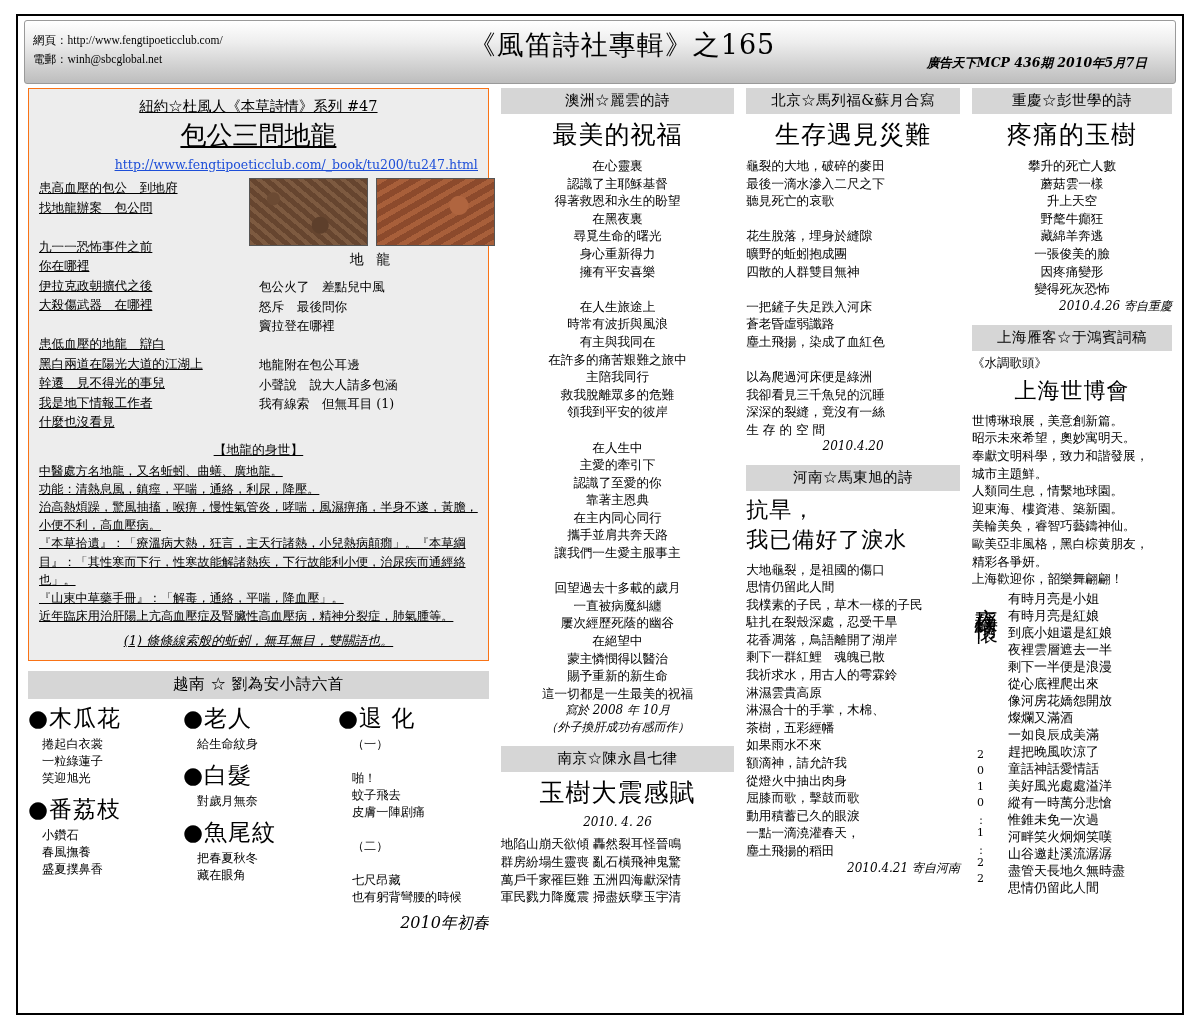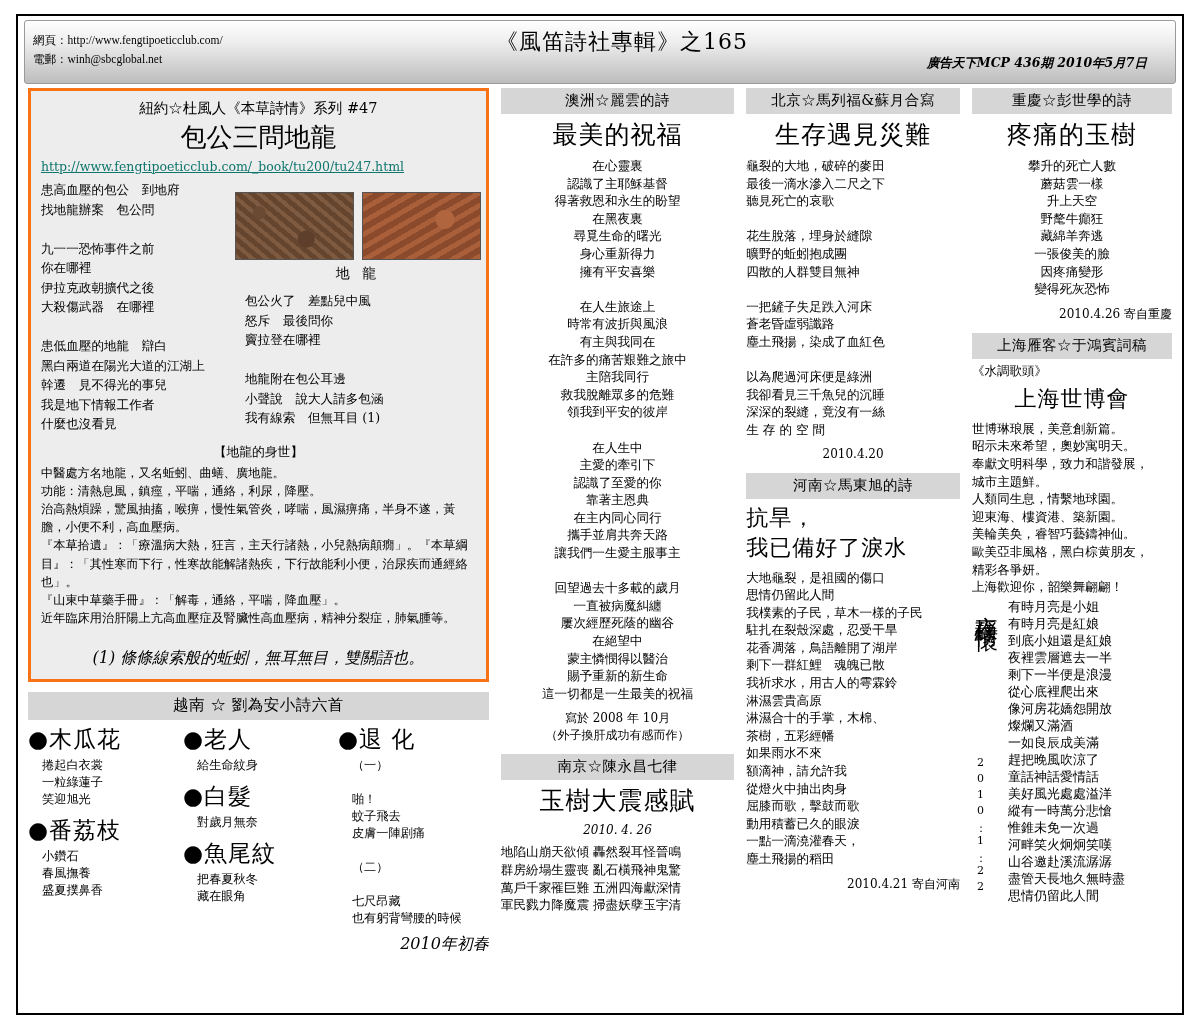--- a/index.html
+++ b/index.html
@@ -30,21 +30,21 @@
     border-radius:3px;
   }
   .mh-left{
     position:absolute;left:8px;top:10px;
     font-size:11.5px;line-height:19px;
     font-family:"Liberation Serif",serif;
   }
   .mh-title{
     position:absolute;left:0;right:0;top:6px;
     text-align:center;
-    font-size:22px;
+    font-size:27px;
     letter-spacing:1px;
     font-family:"DejaVu Serif","Liberation Serif",serif;
     padding-left:44px;
   }
   .mh-right{
     position:absolute;right:28px;top:34px;
     font-size:12.5px;font-weight:bold;font-style:italic;
   }
   
   .content{
@@ -77,60 +77,61 @@
   }
   h2.poem-title.small{font-size:22px;}
   .verse{
     font-size:12.6px;
     line-height:17.6px;
     text-align:center;
     white-space:pre-line;
   }
   .verse.left{text-align:left;}
   .sig{
-    font-size:12px;
+    font-size:12px;font-style:italic;
     text-align:right;
-    margin-top:8px;
+    margin-top:0;
     white-space:pre-line;
   }
   .sig.center{text-align:center;}
 
   
   .box1{
-    border:3px solid #f97316;
+    border:1px solid #f97316;
     background:#ededed;
     padding:8px 10px 10px;
     position:relative;
+    text-decoration:underline;
   }
   .b1-head{
     text-align:center;
     font-size:14.5px;
     margin-bottom:2px;
   }
   .b1-title{
     text-align:center;
     font-size:26px;
     margin:2px 0 4px;
   }
   .b1-link{
-    text-align:left;
+    text-align:right;
     font-size:12.5px;
-    color:#0f766e;
+    color:#1d4ed8;
     text-decoration:underline;
     margin-bottom:6px;
     word-break:break-all;
   }
   .b1-body{position:relative;min-height:250px;}
   .b1-left{
     width:200px;
     font-size:12.6px;line-height:19.5px;
     white-space:pre-line;
   }
   .b1-right{
-    position:absolute;left:194px;top:0;width:246px;margin-top:12px;
+    position:absolute;left:210px;top:0;width:246px;
   }
   .photos{display:flex;gap:8px;}
   .photo{
     width:118px;height:66px;
     border:1px solid #555;
     background:#8e6a52;
     position:relative;overflow:hidden;
   }
   .photo.p1{background:
     radial-gradient(circle at 20% 30%, #6b4a33 0 6px, transparent 7px),
@@ -146,21 +147,21 @@
     font-size:12.6px;line-height:19.5px;white-space:pre-line;text-align:left;
     padding-left:10px;
   }
   .b1-sub{
     text-align:center;font-size:12.8px;margin:10px 0 3px;font-weight:normal;
   }
   .b1-prose{
     font-size:12.2px;line-height:18.2px;white-space:pre-line;
   }
   .b1-note{
-    font-size:16px;font-style:italic;text-align:center;margin-top:21px;
+    font-size:13px;font-style:italic;text-align:center;margin-top:7px;
   }
   
   .six{margin-top:10px;}
   .six-grid{display:flex;gap:4px;margin-top:4px;}
   .six-col{flex:1;}
   .six-item{margin-bottom:7px;}
   .six-h{
     font-size:23px;letter-spacing:1px;margin-bottom:2px;
   }
   .six-b{

